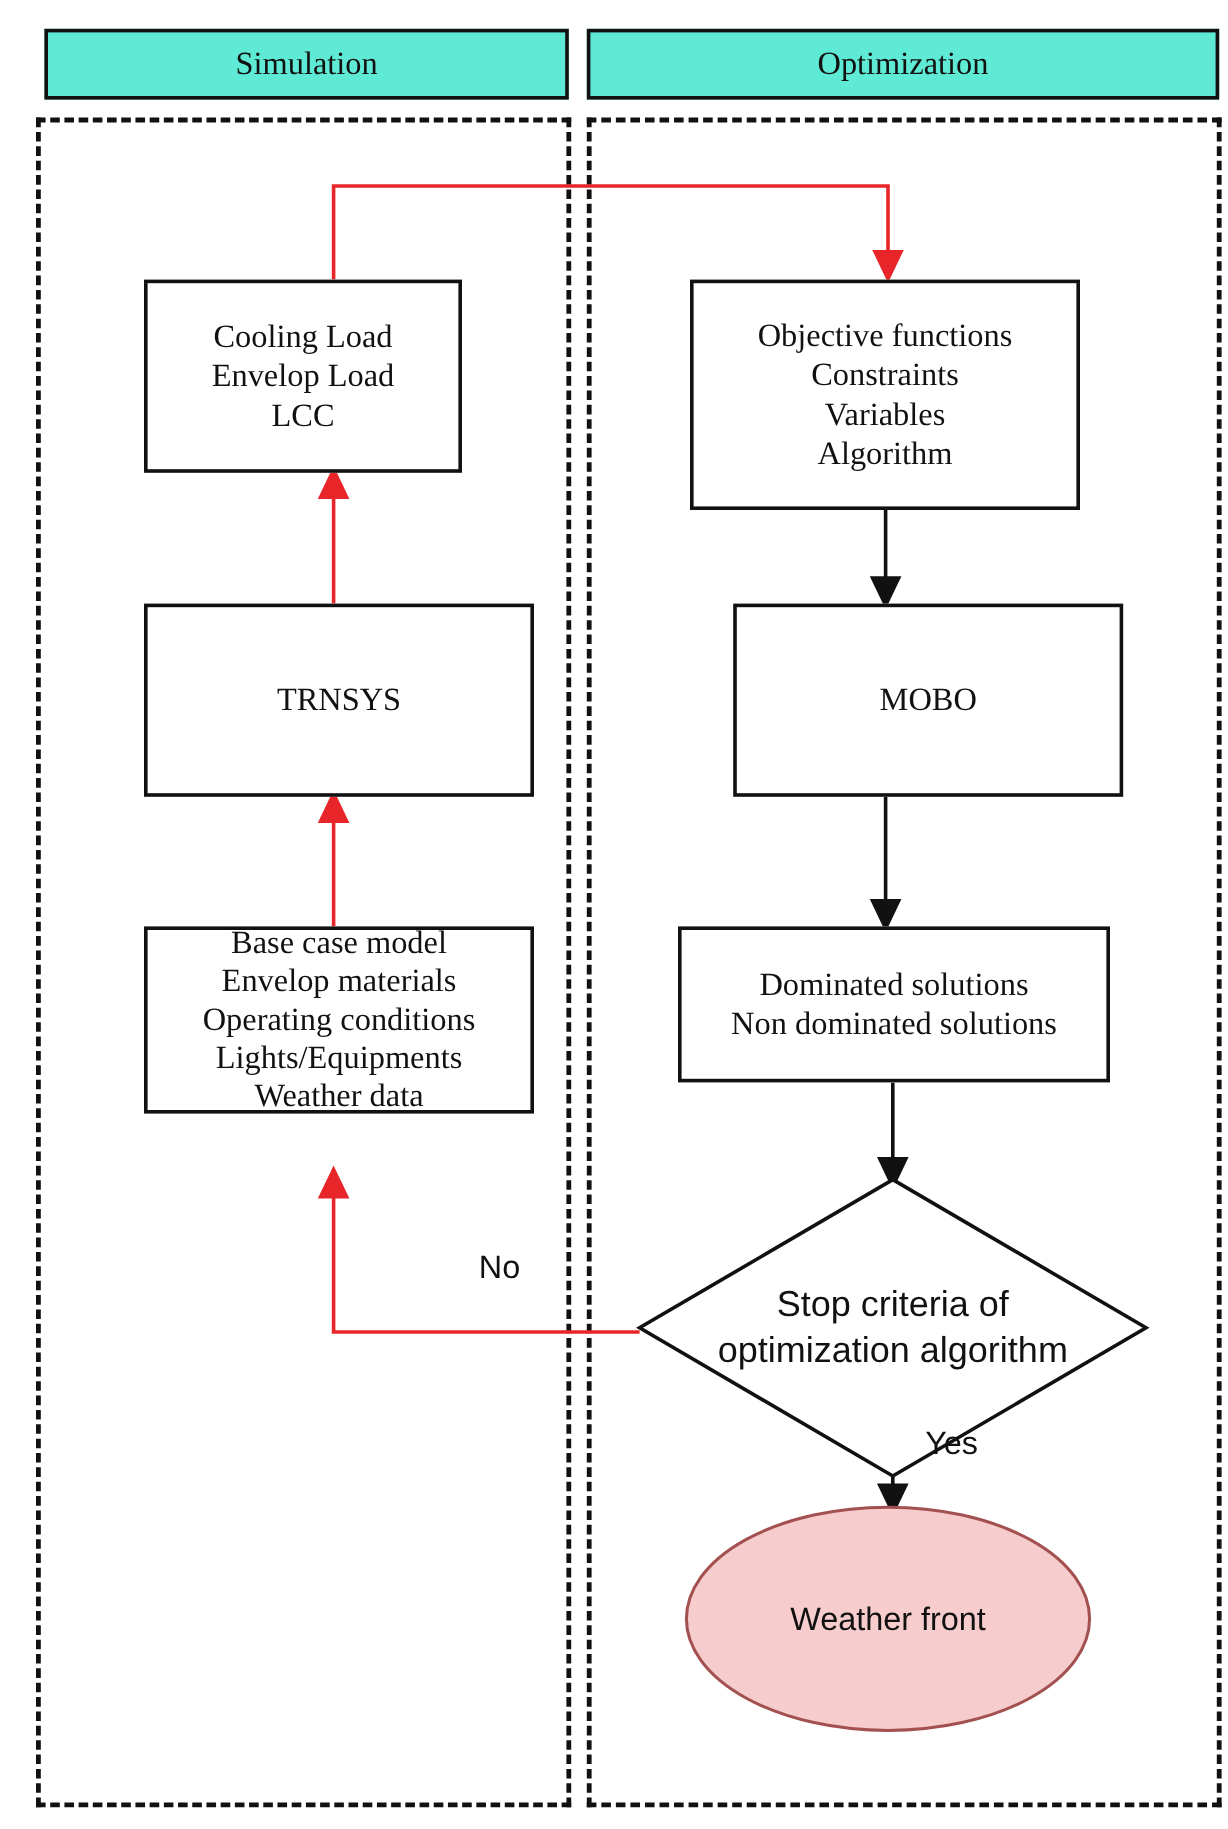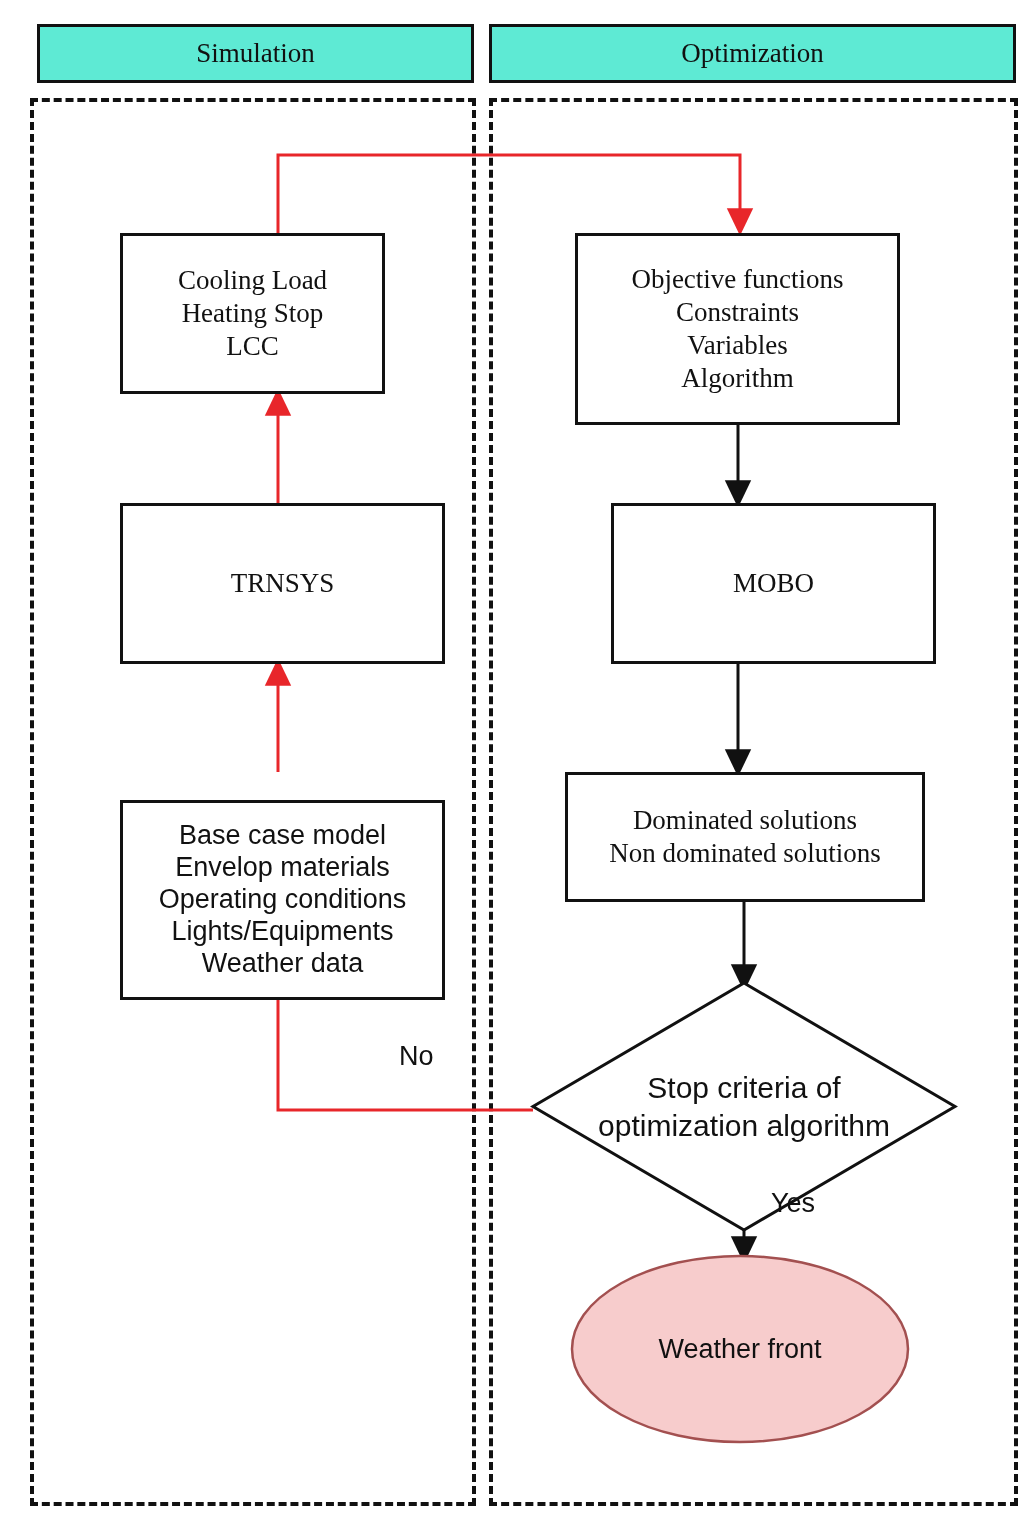--- a/index.html
+++ b/index.html
@@ -28,21 +28,21 @@
   .node-box{
     position:absolute;border:3px solid #111;background:#fff;
     display:flex;flex-direction:column;align-items:center;justify-content:center;
     text-align:center;color:#111;box-sizing:border-box;
   }
   .serif-node{font-family:"Liberation Serif", serif;font-size:27px;line-height:1.22;}
   .sans-node{font-family:"Liberation Sans", sans-serif;font-size:27px;line-height:1.18;}
 
   #box-outputs      {left:120px;top:233px;width:265px;height:161px;}
   #box-trnsys       {left:120px;top:503px;width:325px;height:161px;text-align:center;}
-  #box-inputs       {left:120px;top:800px;width:325px;height:200px;}
+  #box-inputs       {left:120px;top:772px;width:325px;height:156px;font-family:Liberation Serif, serif;}
   #box-objectives   {left:575px;top:233px;width:325px;height:192px;}
   #box-mobo         {left:575px;top:503px;width:325px;height:161px;margin-left:36px;}
   #box-solutions    {left:565px;top:772px;width:360px;height:130px;}
 
   .node-line{display:block;white-space:nowrap;}
 
   
   #diamond-stop{
     position:absolute;left:533px;top:983px;width:422px;height:247px;
   }
@@ -126,21 +126,21 @@
       <path d="M744,1230 L744,1250" marker-end="url(#arrow-black)"></path>
     </g>
 
     <polygon points="744,983 955,1106.5 744,1230 533,1106.5" fill="#ffffff" stroke="#111111" stroke-width="3"></polygon>
 
     <ellipse cx="740" cy="1349" rx="168" ry="93" fill="#f7cccc" stroke="#a35050" stroke-width="2.5"></ellipse>
   </svg>
 
   <div id="box-outputs" class="node-box serif-node">
     <span class="node-line">Cooling Load</span>
-    <span class="node-line">Heating Stop</span>
+    <span class="node-line">Envelop Load</span>
     <span class="node-line">LCC</span>
   </div>
 
   <div id="box-trnsys" class="node-box serif-node">
     <span class="node-line">TRNSYS</span>
   </div>
 
   <div id="box-inputs" class="node-box sans-node">
     <span class="node-line">Base case model</span>
     <span class="node-line">Envelop materials</span>

